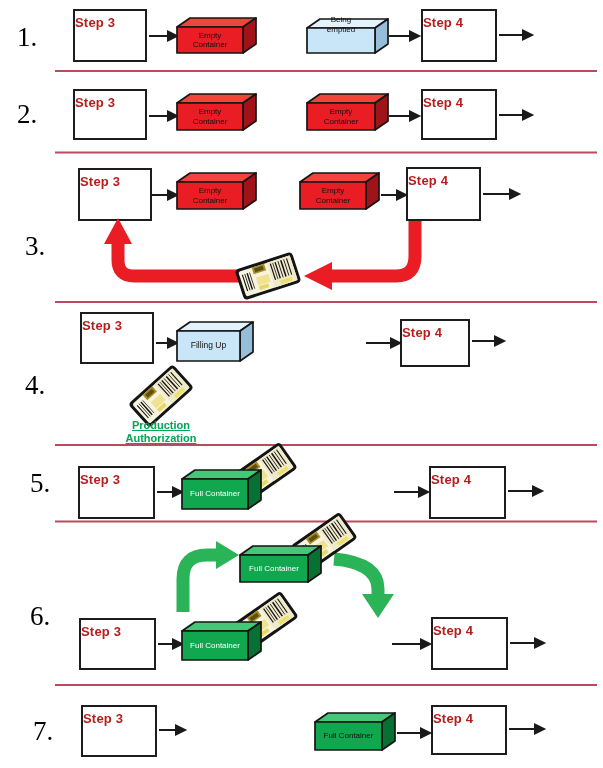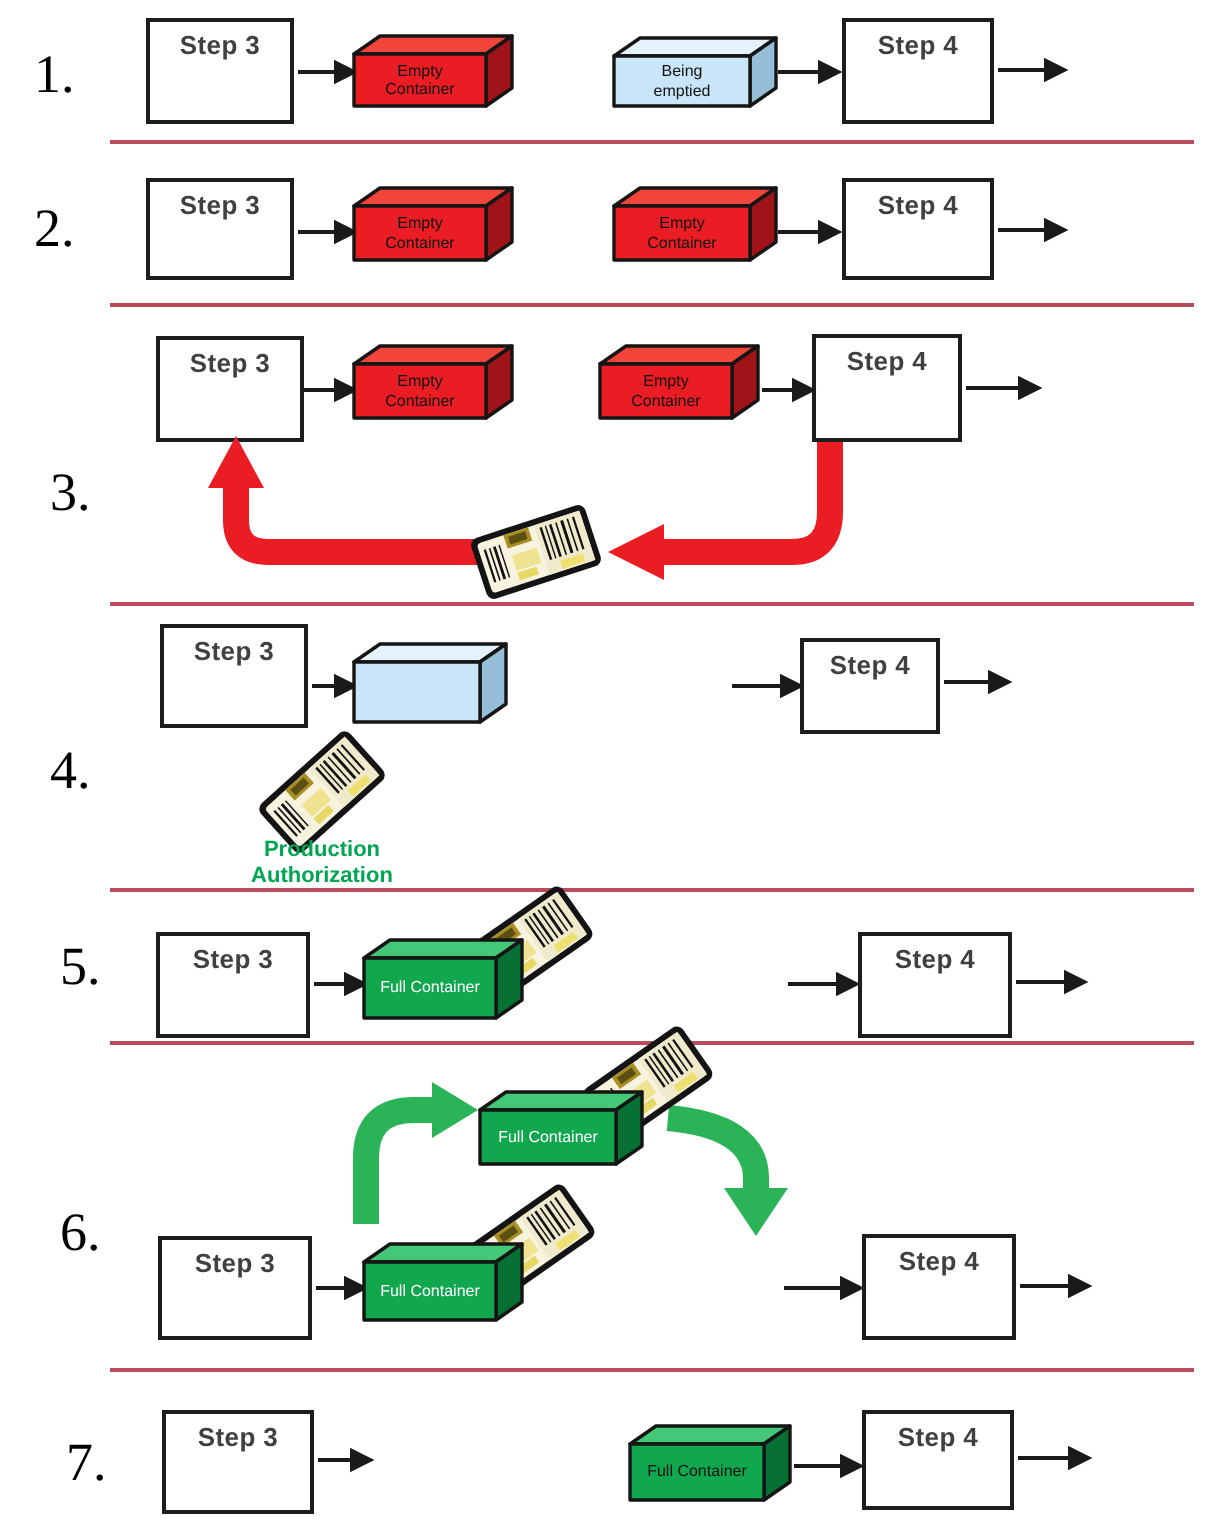--- a/index.html
+++ b/index.html
@@ -1,28 +1,28 @@
 <!DOCTYPE html>
 <html><head>
 <meta charset="utf-8">
 <style>
   html,body{margin:0;padding:0;background:#ffffff;}
   .stage{position:relative;width:603px;height:768px;background:#fff;overflow:hidden;
          font-family:"Liberation Sans",sans-serif;}
   .scene{position:absolute;left:0;top:0;z-index:2;pointer-events:none;}
   .box{position:absolute;background:#fff;border:2px solid #1d1d1d;box-sizing:border-box;z-index:1;}
-  .boxlbl{position:absolute;width:100%;top:4px;text-align:center;font-weight:bold;
-          font-size:13px;color:#404040;letter-spacing:.2px;}
+  .boxlbl{position:absolute;width:100%;top:4px;font-weight:bold;
+          font-size:13px;color:#b91c1c;letter-spacing:.2px;}
   .clabel{position:absolute;z-index:3;display:flex;align-items:center;justify-content:center;
           text-align:center;font-weight:normal;font-size:8px;line-height:1.15;color:#111;
           white-space:pre-line;}
   .clabel.white{color:#fff;}
   .num{position:absolute;z-index:3;font-family:"Liberation Serif",serif;font-size:27px;color:#000;}
   .caption{position:absolute;z-index:3;text-align:center;font-weight:bold;font-size:11px;
-           line-height:1.2;color:#00A651;white-space:pre-line;}
+           line-height:1.2;color:#00A651;white-space:pre-line;text-decoration:underline;}
 </style>
 </head>
 <body>
 
 <div class="stage">
 
   <div class="box" style="left:73px;top:9px;width:74px;height:53px;">
       <div class="boxlbl">Step 3</div>
     </div>
   <div class="box" style="left:421px;top:9px;width:76px;height:53px;">
@@ -253,33 +253,34 @@
       <g stroke="#151515" stroke-width="1.7" stroke-linejoin="round">
         <polygon points="315,722 328,713 395,713 382,722" fill="#42C877"></polygon>
         <polygon points="382,722 395,713 395,741 382,750" fill="#077033"></polygon>
         <rect x="315" y="722" width="67" height="28" fill="#10A74F"></rect>
       </g>
     </g>
   </svg>
 
   <div class="clabel" style="left:175px;top:27px;width:70px;height:26px;">Empty
 Container</div>
-  <div class="clabel" style="left:305px;top:28px;width:72px;height:25px;">Being
+  <div class="clabel" style="left:305px;top:12px;width:72px;height:25px;">Being
 emptied</div>
 
   <div class="clabel" style="left:175px;top:103px;width:70px;height:27px;">Empty
 Container</div>
   <div class="clabel" style="left:305px;top:103px;width:72px;height:27px;">Empty
 Container</div>
 
   <div class="clabel" style="left:175px;top:182px;width:70px;height:27px;">Empty
 Container</div>
   <div class="clabel" style="left:298px;top:182px;width:70px;height:27px;">Empty
 Container</div>
 
+  <div class="clabel" style="left:176px;top:331px;width:65px;height:30px;font-size:8.5px;">Filling Up</div>
 
   <div class="clabel white" style="left:177px;top:479px;width:76px;height:30px;">Full Container</div>
 
   <div class="clabel white" style="left:177px;top:631px;width:76px;height:29px;">Full Container</div>
   <div class="clabel white" style="left:236px;top:555px;width:76px;height:27px;">Full Container</div>
 
   <div class="clabel" style="left:311px;top:722px;width:75px;height:28px;">Full Container</div>
 
   <div class="caption" style="left:81px;top:419px;width:160px;">Production
 Authorization</div>

